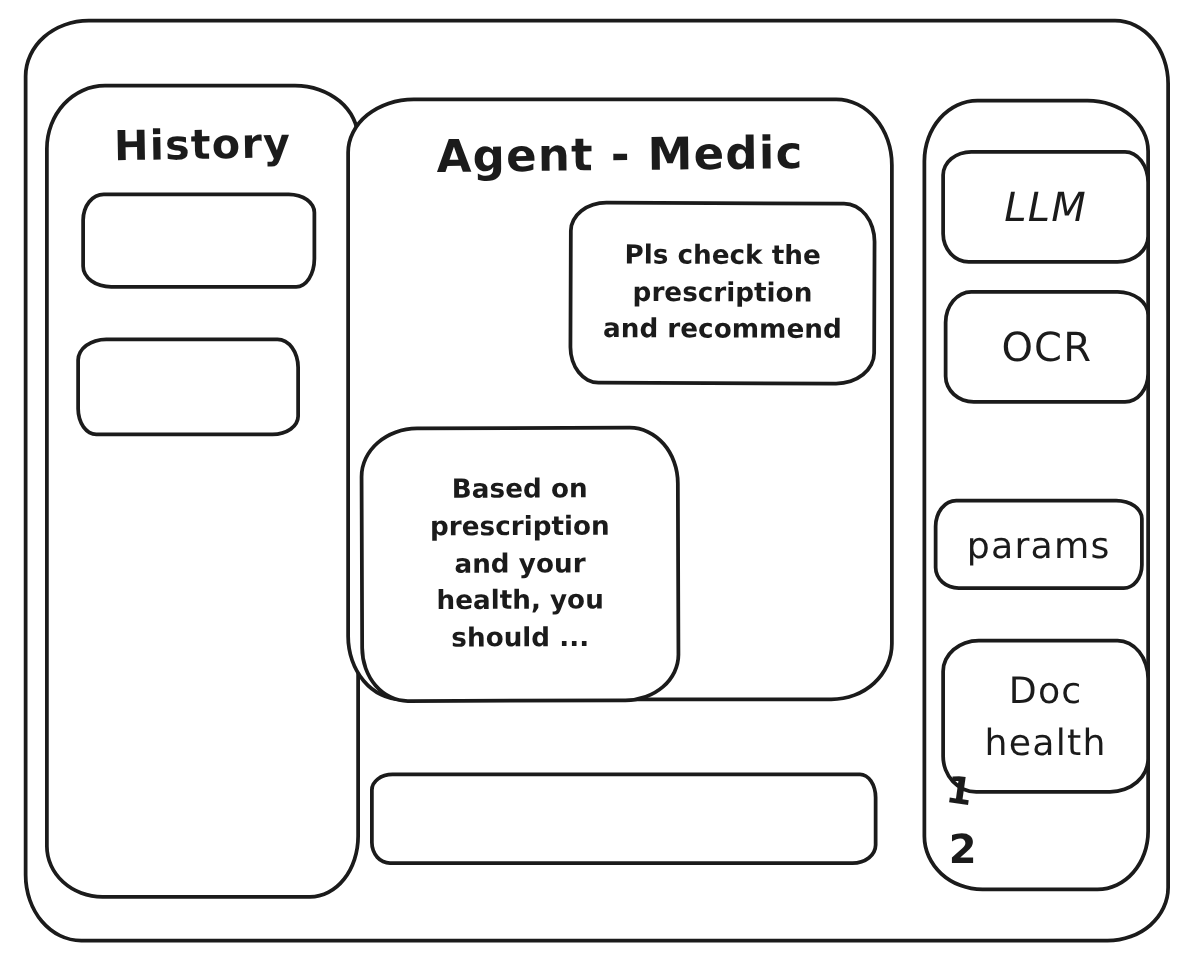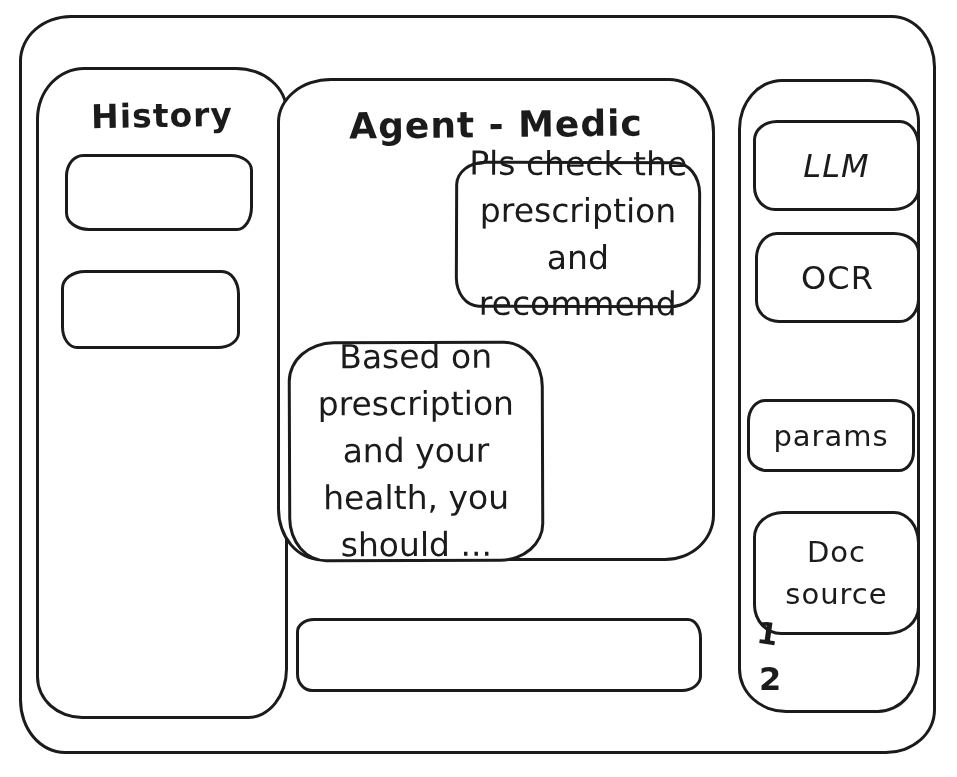--- a/index.html
+++ b/index.html
@@ -59,21 +59,21 @@
     left:277px;top:78px;width:438px;height:483px;
     border-radius:54px 46px 50px 44px / 44px 54px 46px 52px;
   }
   .chat-title{
     left:0;top:18px;width:100%;height:50px;
     font-size:36px;letter-spacing:1px;
     display:flex;align-items:center;justify-content:center;
     transform:rotate(-0.6deg);
   }
   .bubble{
-    font-size:33px;line-height:1.42;font-weight:400;
+    font-size:21px;line-height:1.42;font-weight:700;
     white-space:pre-line;
     padding:6px 8px;
   }
   .bubble-user{
     left:175px;top:80px;width:246px;height:147px;
     border-radius:30px 26px 32px 24px / 24px 32px 26px 30px;
     transform:rotate(0.2deg);
   }
   .bubble-agent{
     left:8px;top:260px;width:256px;height:221px;
@@ -147,18 +147,18 @@
 health, you
 should ...</div>
 
     <input class="sk chat-input" type="text" value="" style="">
   </div>
 
   <div class="sk tools-panel">
     <div class="sk tool-btn btn-llm center-flex">LLM</div>
     <div class="sk tool-btn btn-ocr center-flex">OCR</div>
     <div class="sk tool-btn btn-params center-flex">params</div>
-    <div class="sk tool-btn btn-doc center-flex">Doc source</div>
+    <div class="sk tool-btn btn-doc center-flex">Doc health</div>
     <div class="txt doc-num doc-num-1">1</div>
     <div class="txt doc-num doc-num-2">2</div>
   </div>
 
 </div>
 
 </body></html>

